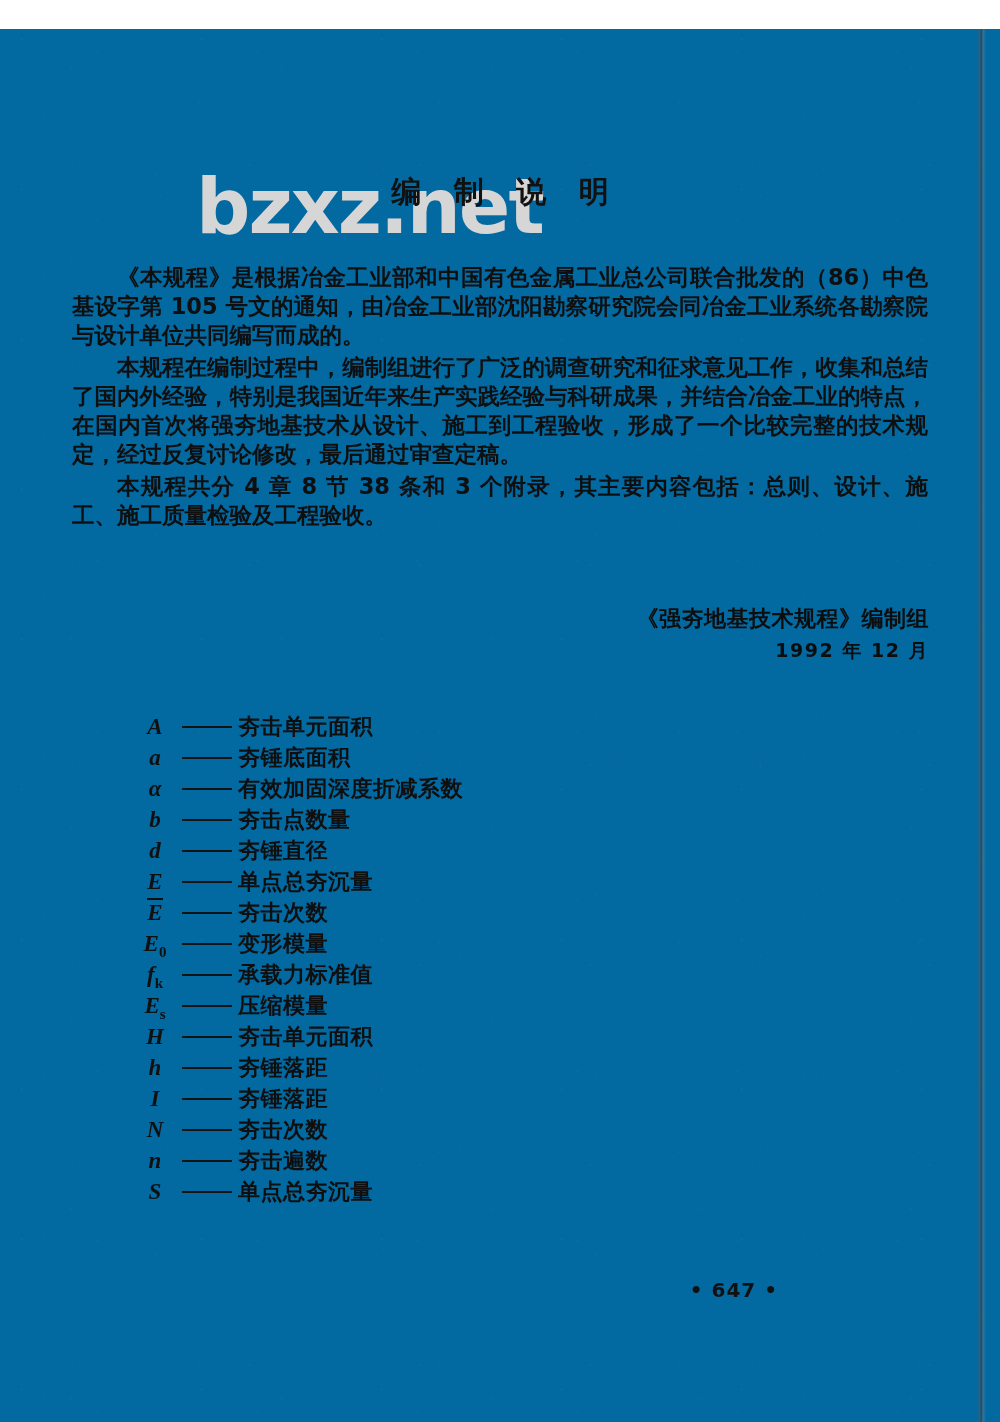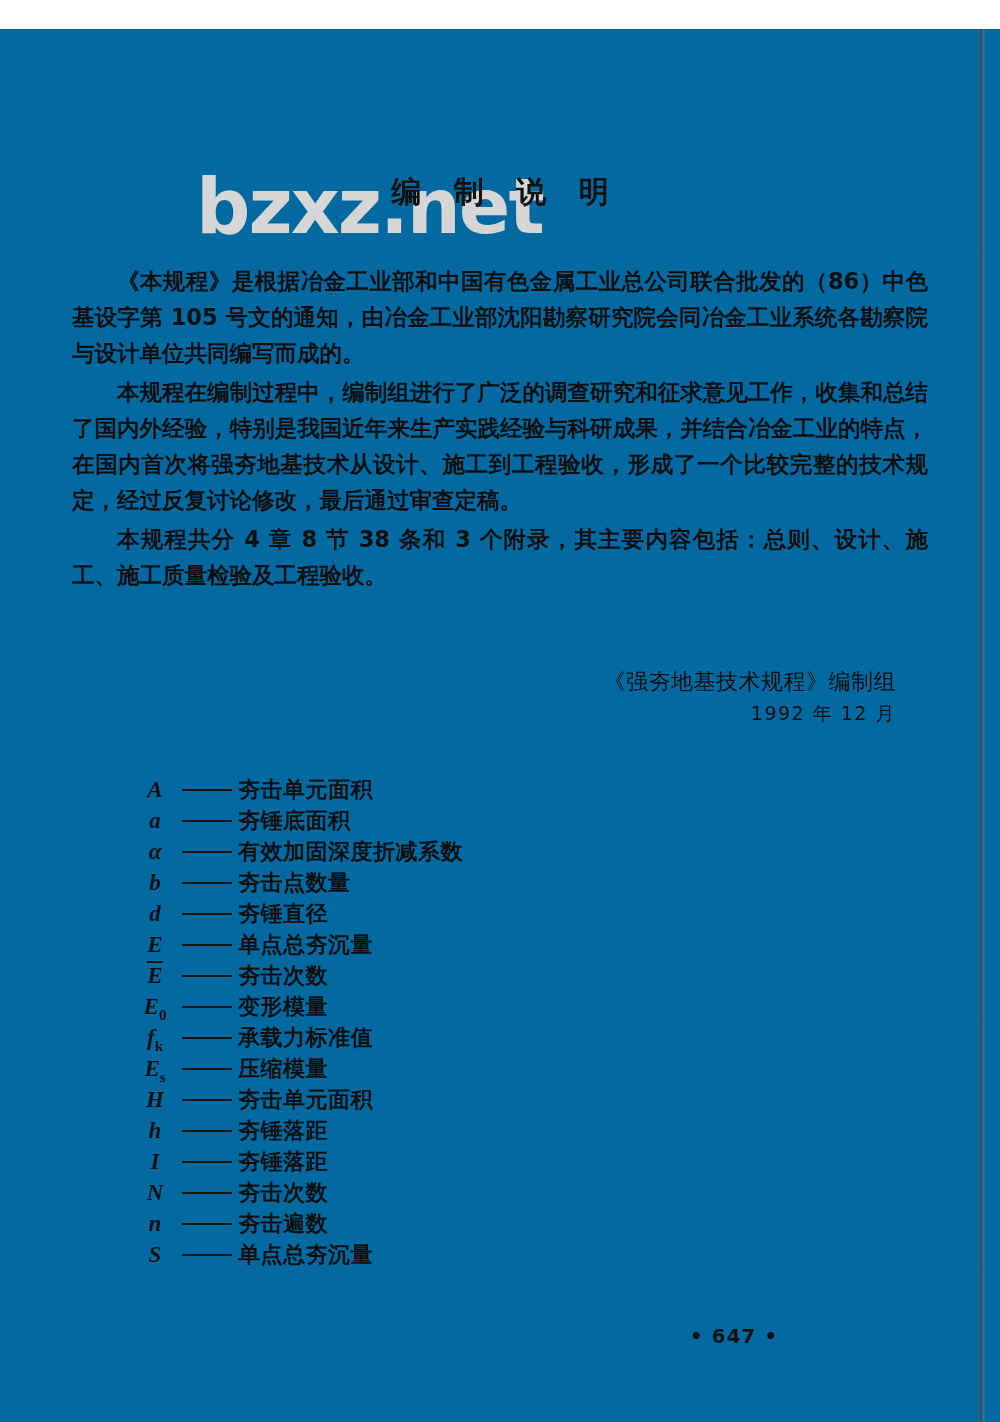--- a/index.html
+++ b/index.html
@@ -110,34 +110,34 @@
   }
 
   .body-block {
     margin-top: 50px;
     padding: 0 72px 0 72px;
   }
   .para {
     margin: 0 0 3px 0;
     font-family: "DejaVu Sans", "Liberation Sans", sans-serif;
     font-size: 22.5px;
-    line-height: 36px;
+    line-height: 29px;
     color: #0f0f0f;
     text-indent: 2em;
     text-align: justify;
     text-justify: inter-ideograph;
     font-weight: 600;
   }
 
   .signature {
     margin-top: 74px;
-    padding-right: 104px;
+    padding-right: 71px;
     text-align: right;
     font-family: "DejaVu Sans", "Liberation Sans", sans-serif;
-    font-weight: normal;
+    font-weight: bold;
     color: #0d0d0d;
   }
   .sig-line1 {
     font-size: 22px;
     letter-spacing: 0.5px;
     line-height: 30px;
   }
   .sig-line2 {
     font-size: 19px;
     letter-spacing: 1.5px;
@@ -210,21 +210,21 @@
     font-size: 22px;
     font-weight: 600;
     color: #0f0f0f;
     letter-spacing: 0.5px;
     white-space: nowrap;
   }
 
   .page-number {
     position: absolute;
     left: 0;
-    top: 1295px;
+    top: 1249px;
     width: 860px;
     padding-right: 82px;
     box-sizing: border-box;
     text-align: right;
     font-family: "DejaVu Sans", "Liberation Sans", sans-serif;
     font-size: 20px;
     font-weight: bold;
     color: #111;
     letter-spacing: 1px;
   }

